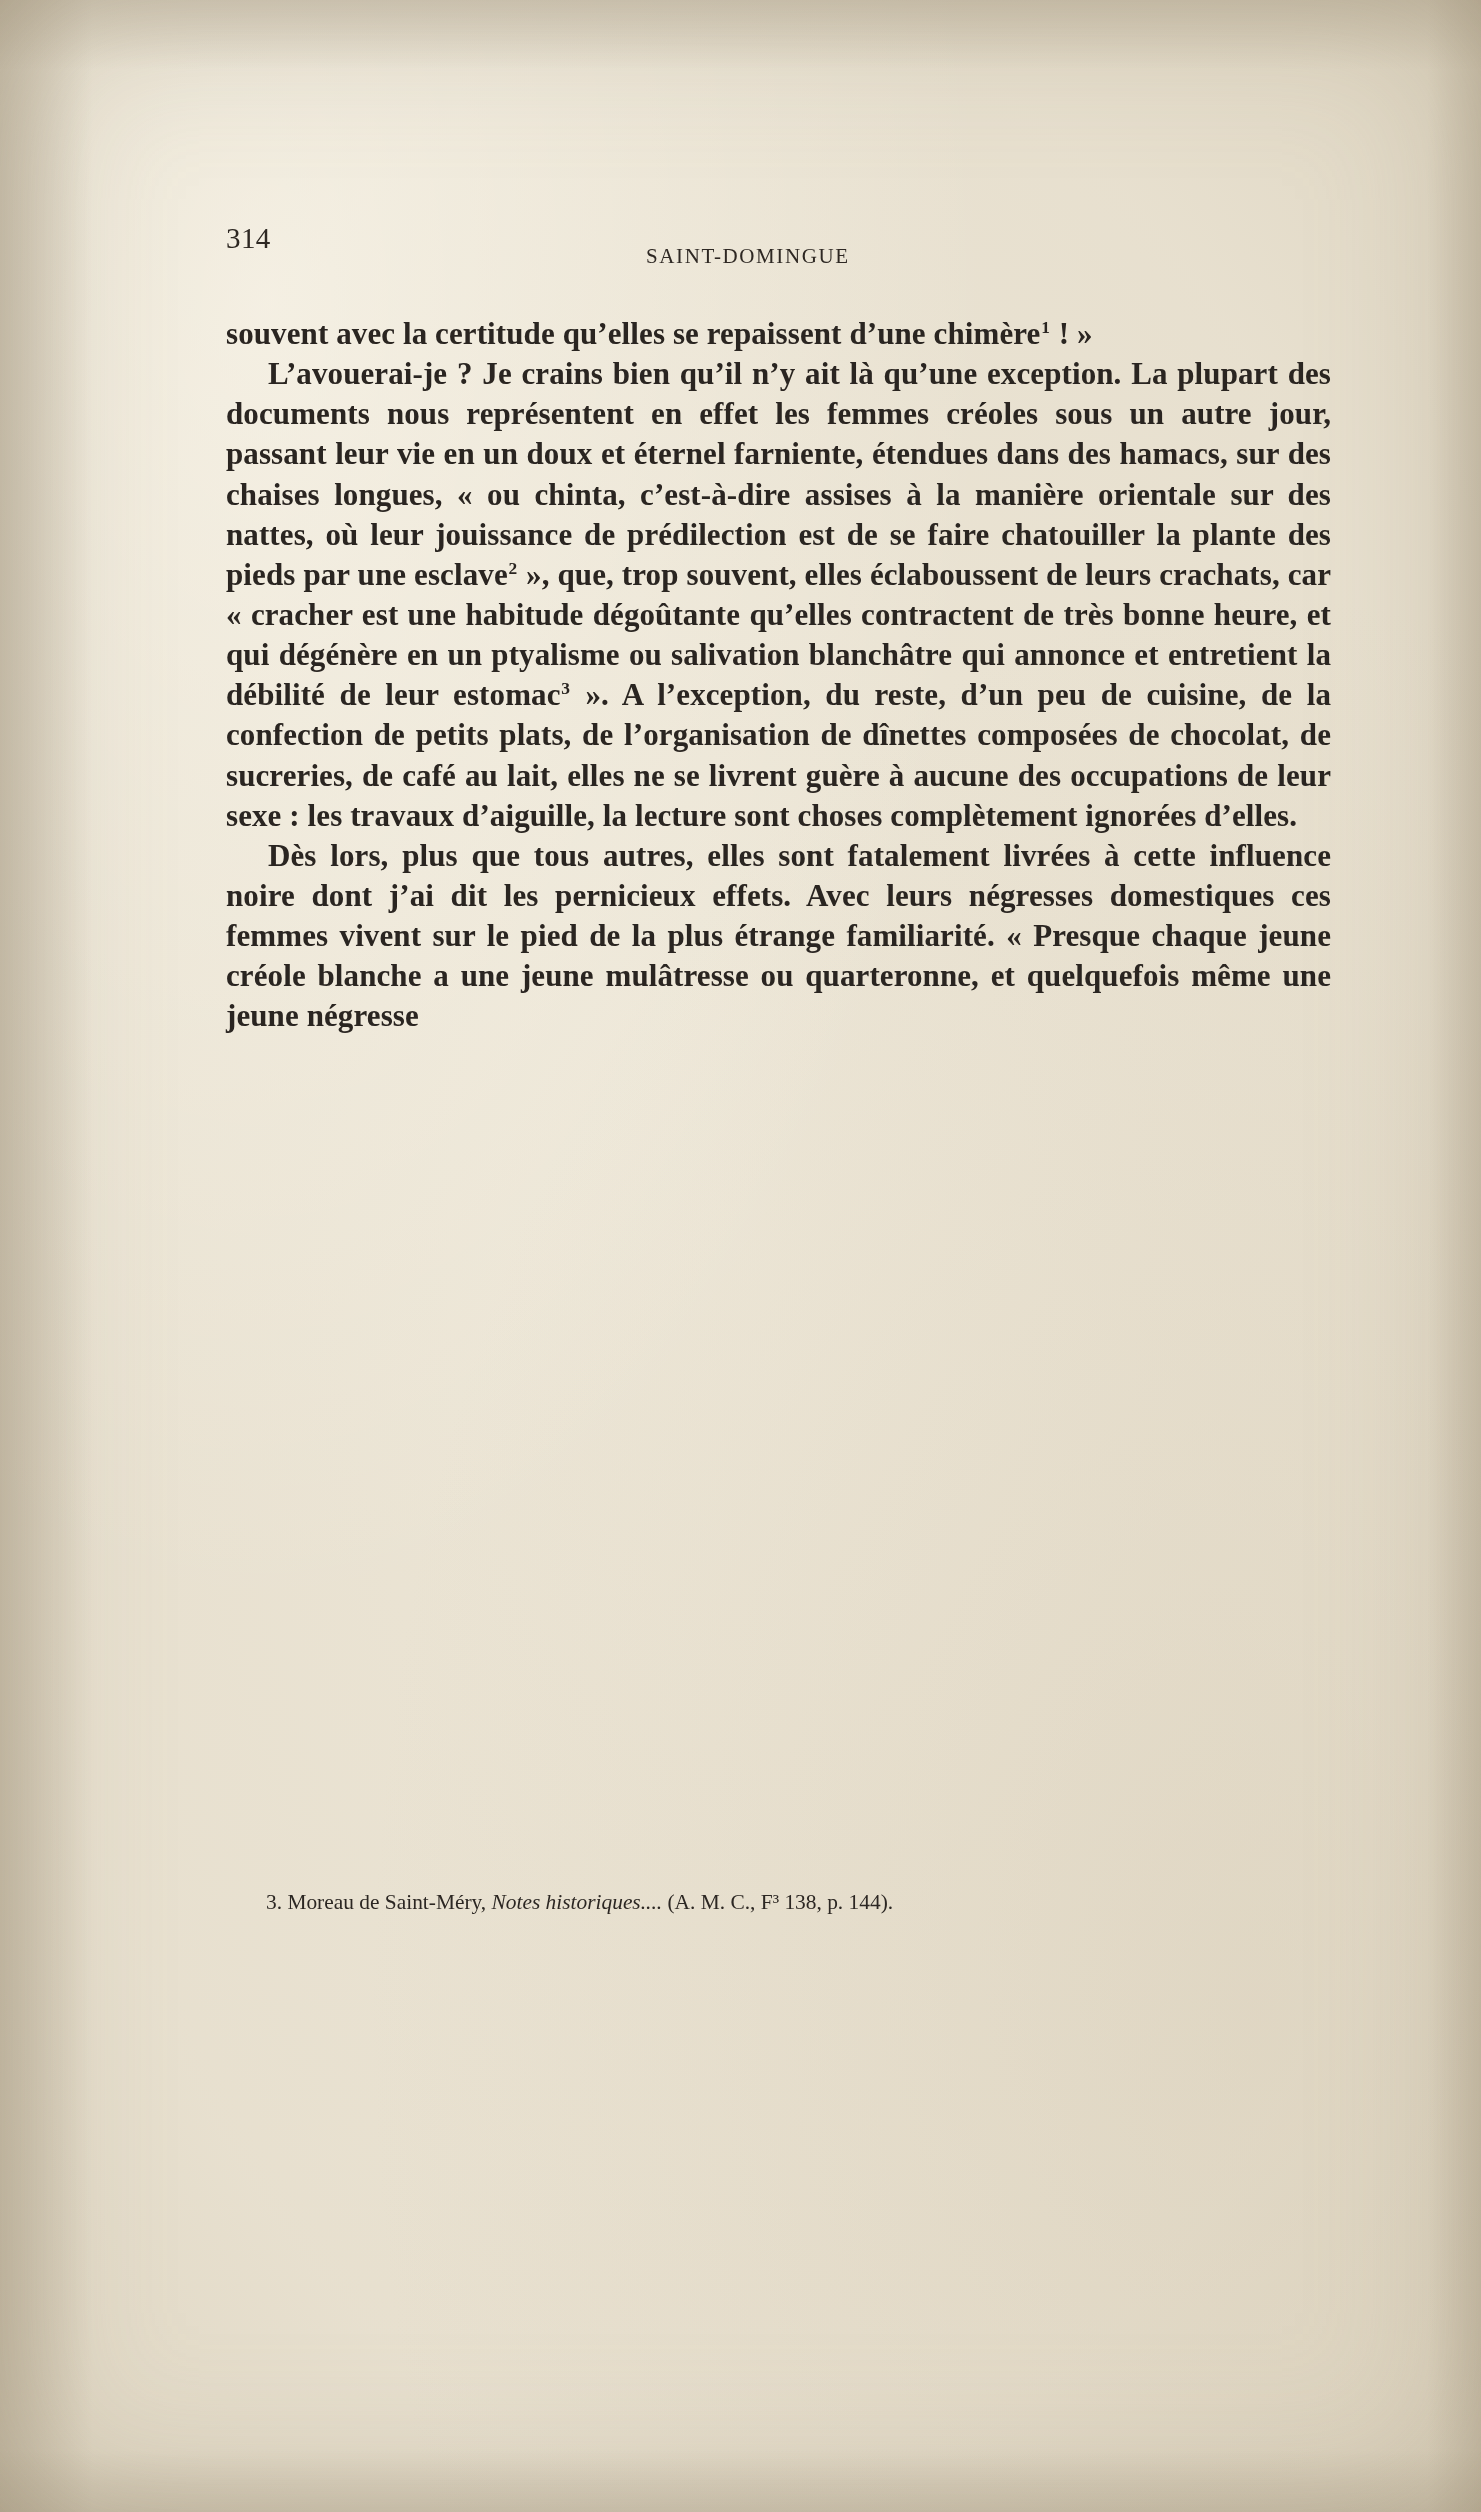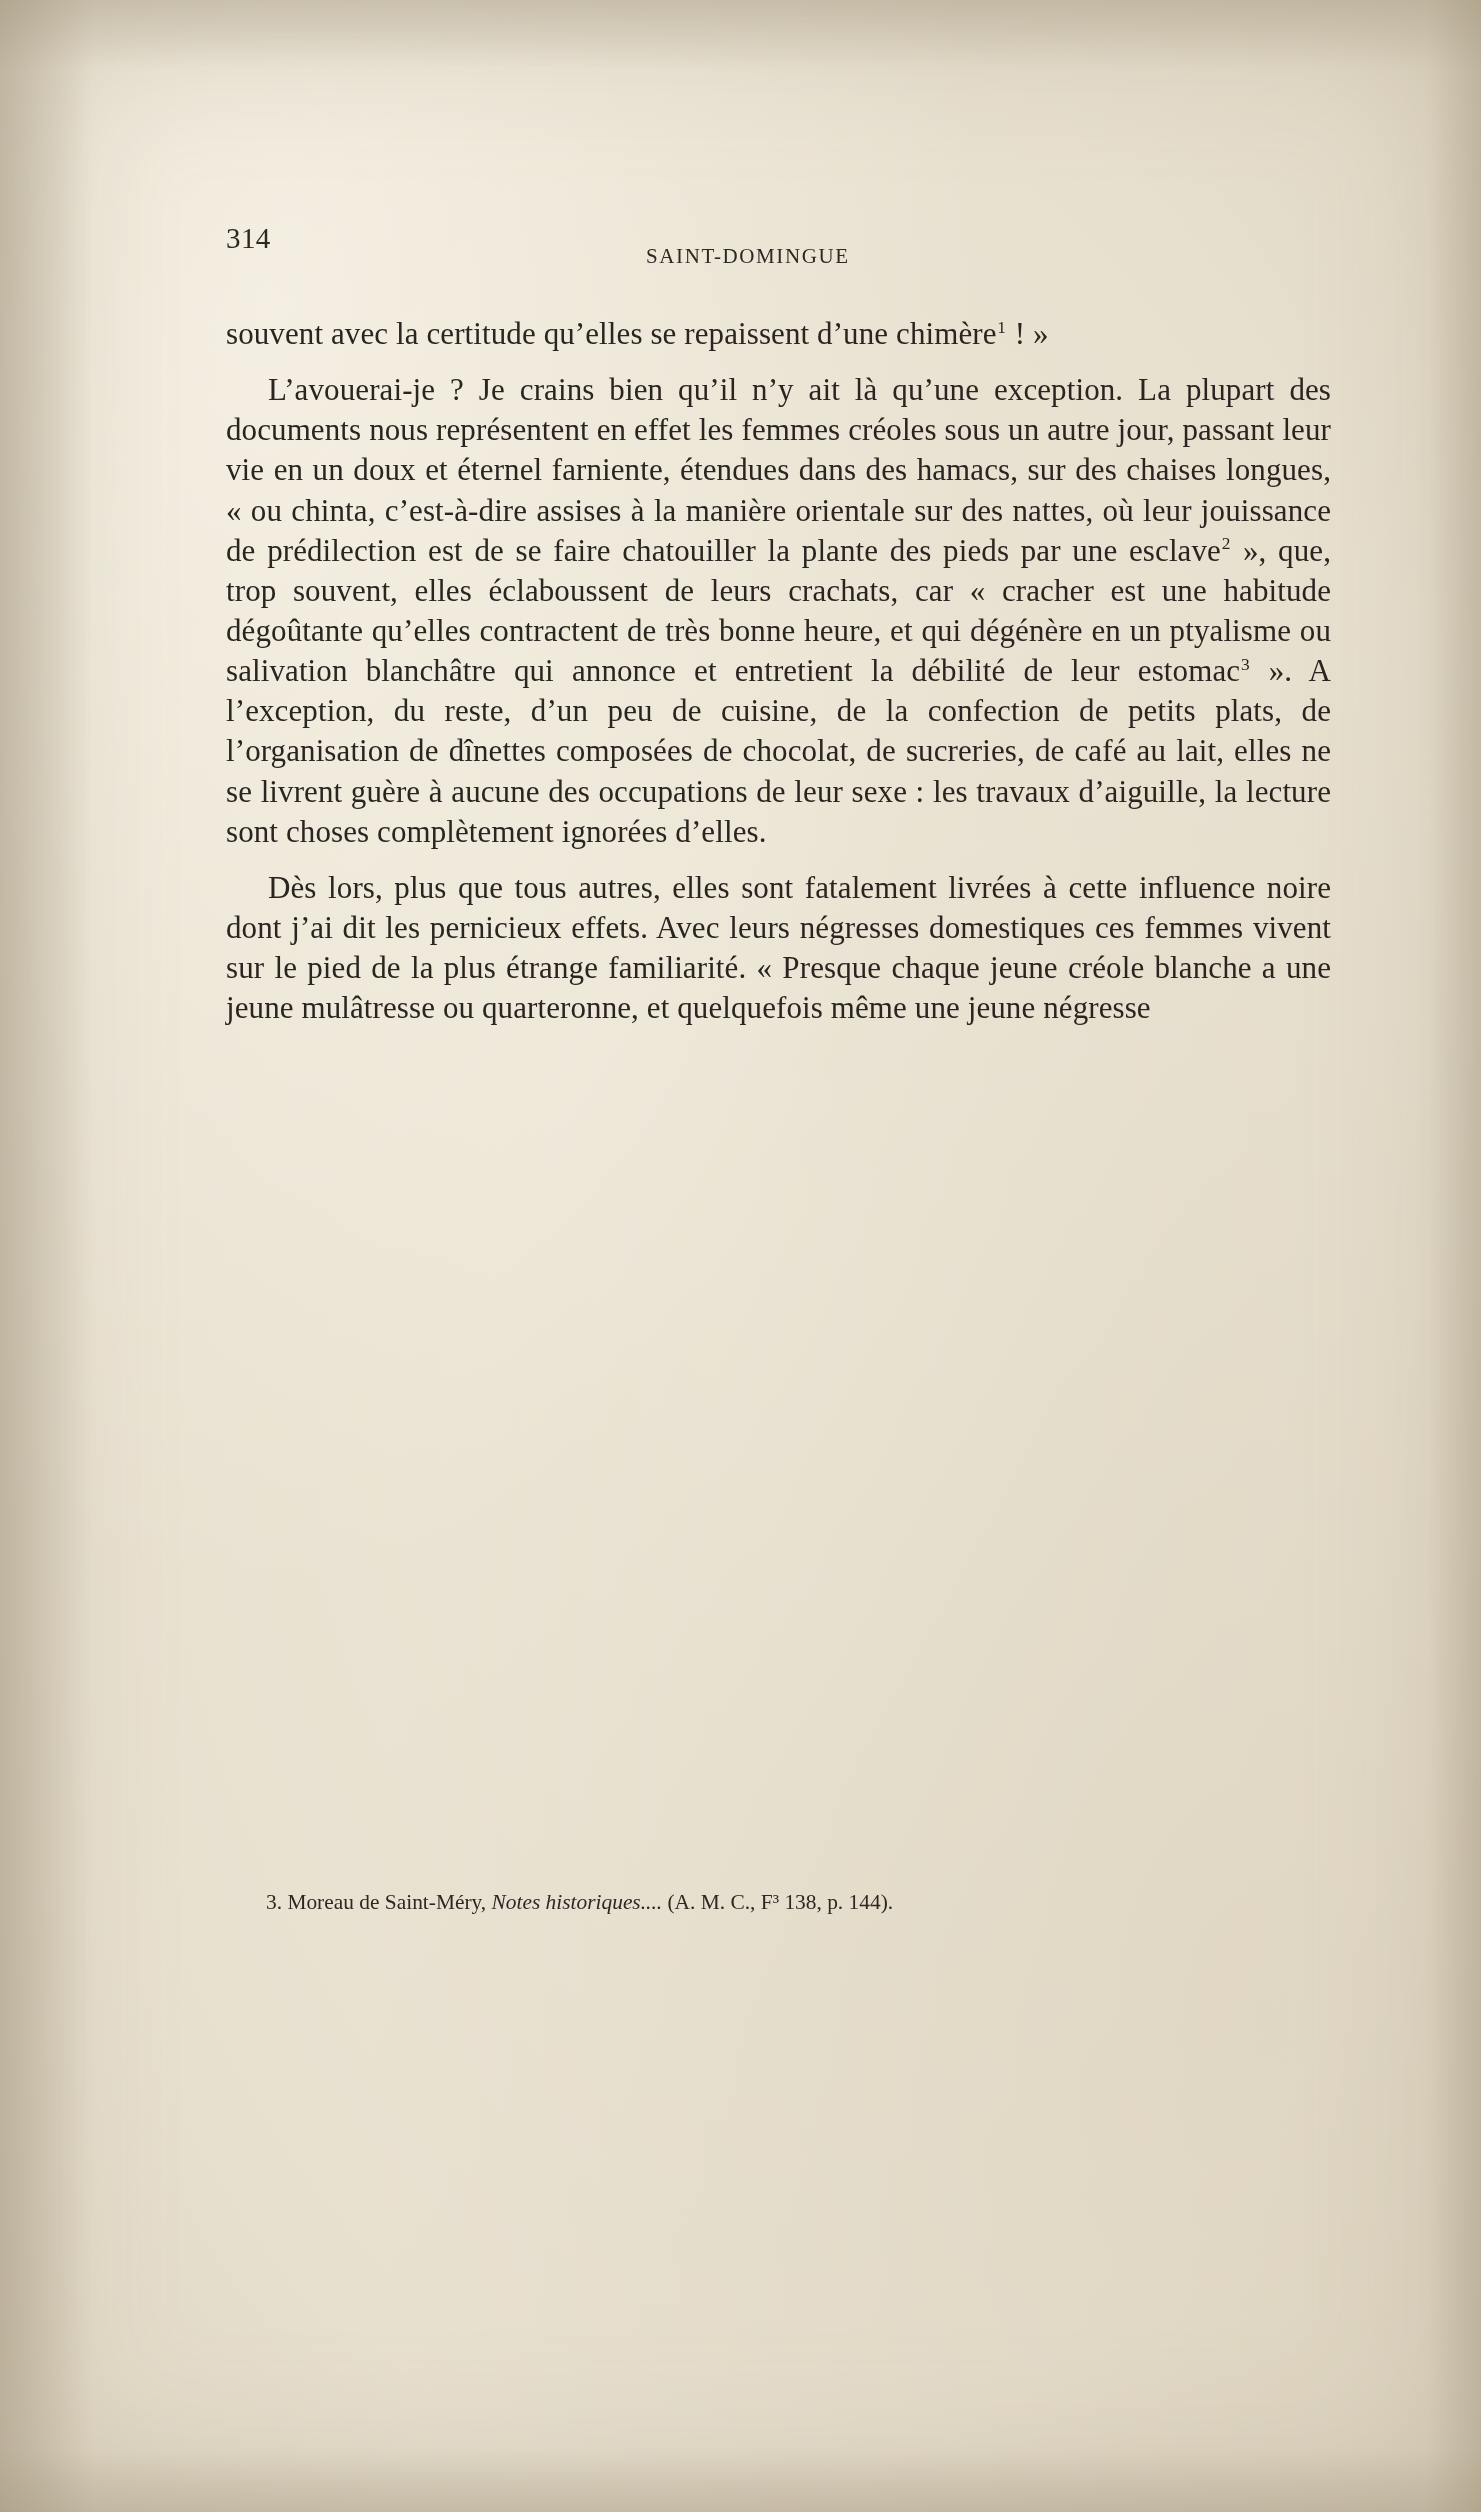--- a/index.html
+++ b/index.html
@@ -66,23 +66,24 @@
     color: #2e2823;
   }
   p.body {
     margin: 0 0 0 0;
     font-size: 31px;
     line-height: 1.295;
     text-align: justify;
     text-justify: inter-word;
     color: #2a2521;
     letter-spacing: 0.1px;
+    font-weight: bold;
   }
   p.body + p.body {
-    margin-top: 16px;
+    margin-top: 0;
   }
   .indent {
     text-indent: 42px;
   }
   sup {
     font-size: 0.56em;
     vertical-align: super;
     line-height: 0;
     padding: 0 0.8px;
   }

